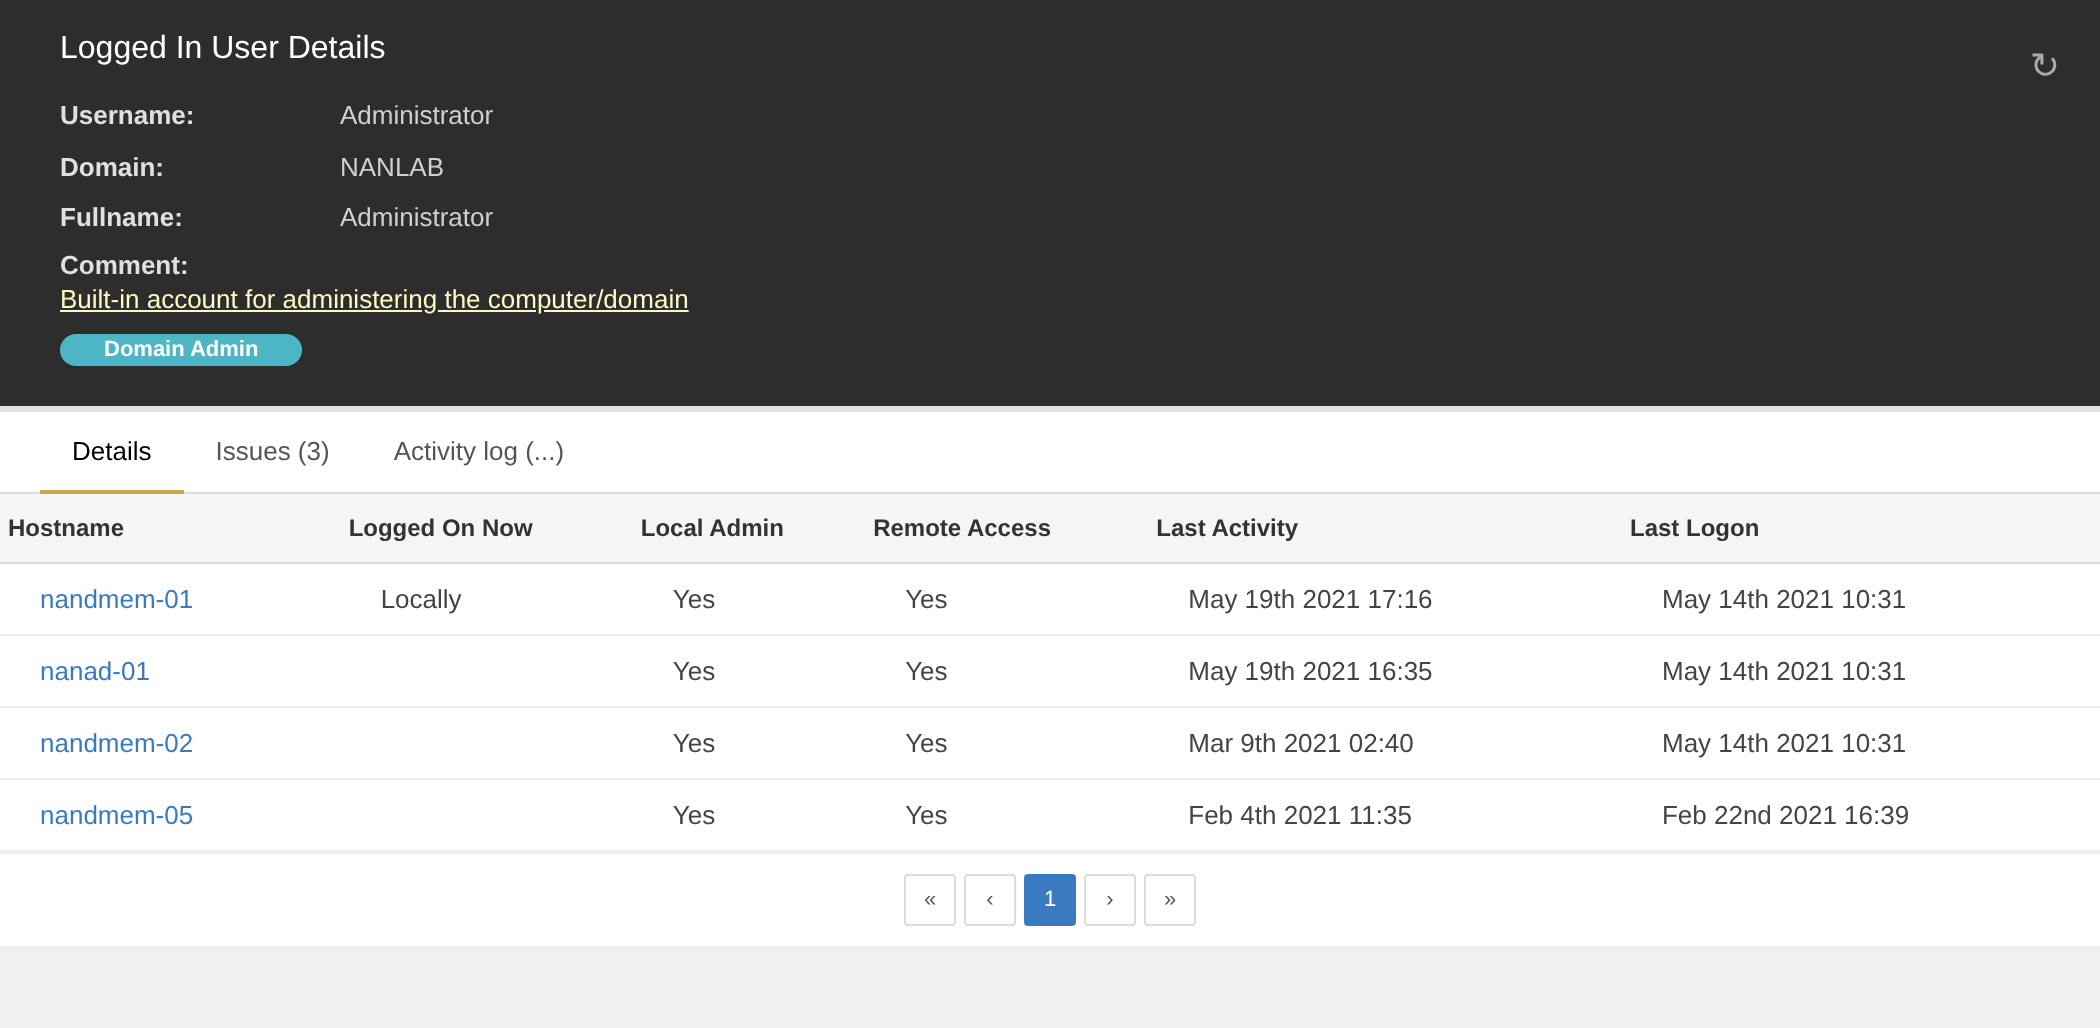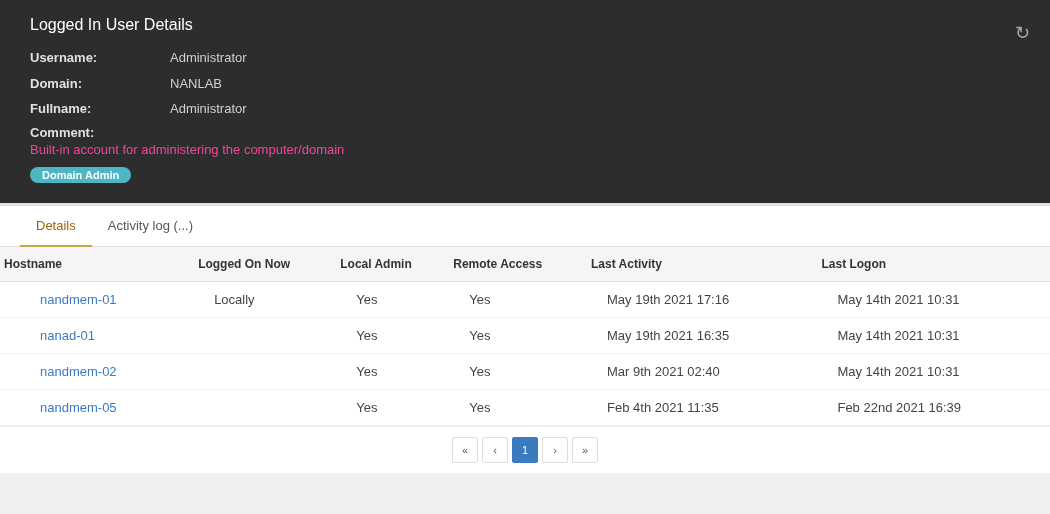--- a/index.html
+++ b/index.html
@@ -32,30 +32,31 @@
     }
     .comment-row {
       margin-bottom: 0;
     }
     .comment-label {
       font-weight: bold;
       color: #e0e0e0;
       margin-bottom: 2px;
     }
     .comment-text {
-      color: #ec4899;
+      color: #fef9c3;
       margin-bottom: 10px;
+      text-decoration: underline;
     }
     .badges {
       display: flex;
       gap: 8px;
       margin-top: 6px;
     }
     .badge {
-      padding: 2px 12px;
+      padding: 2px 22px;
       border-radius: 12px;
       font-size: 11px;
       font-weight: bold;
       color: white;
     }
     .badge-teal { background: #4db6c4; }
     .badge-red { background: #e05a4e; }
 
     
     .refresh-icon-wrap {
@@ -84,21 +85,21 @@
     .tab {
       padding: 12px 16px;
       cursor: pointer;
       color: #555;
       font-size: 13px;
       border-bottom: 2px solid transparent;
       margin-bottom: -1px;
     }
     .tab.active {
       border-bottom: 2px solid #c8a84b;
-      color: #a16207;
+      color: #000000;
       font-weight: 500;
     }
 
     
     .table-wrap {
       padding: 0;
     }
     table {
       width: 100%;
       border-collapse: collapse;
@@ -119,21 +120,20 @@
       border-bottom: 1px solid #f0f0f0;
     }
     tbody td {
       padding: 10px 20px;
       color: #444;
     }
     .link-cell {
       color: #3a7abf;
       cursor: pointer;
       text-decoration: none;
-      margin-left: 20px;
     }
 
     
     .pagination {
       display: flex;
       justify-content: center;
       align-items: center;
       padding: 10px;
       gap: 4px;
       border-top: 1px solid #eee;
@@ -187,20 +187,21 @@
     </div>
     <div class="badges">
       <span class="badge badge-teal">Domain Admin</span>
     </div>
   </div>
 </div>
 
 <div class="bottom-section">
   <div class="tabs">
     <div class="tab active">Details</div>
+    <div class="tab">Issues (3)</div>
     <div class="tab">Activity log (...)</div>
   </div>
 
   <div class="table-wrap">
     <table>
       <thead>
         <tr>
           <th>Hostname</th>
           <th>Logged On Now</th>
           <th>Local Admin</th>

